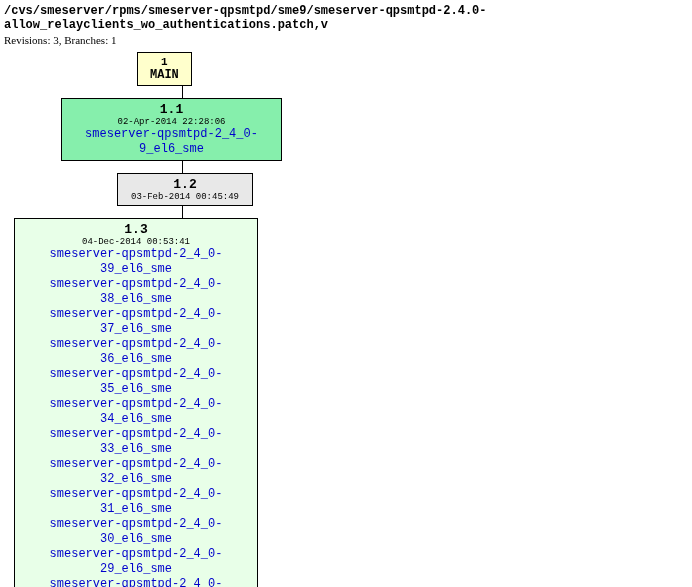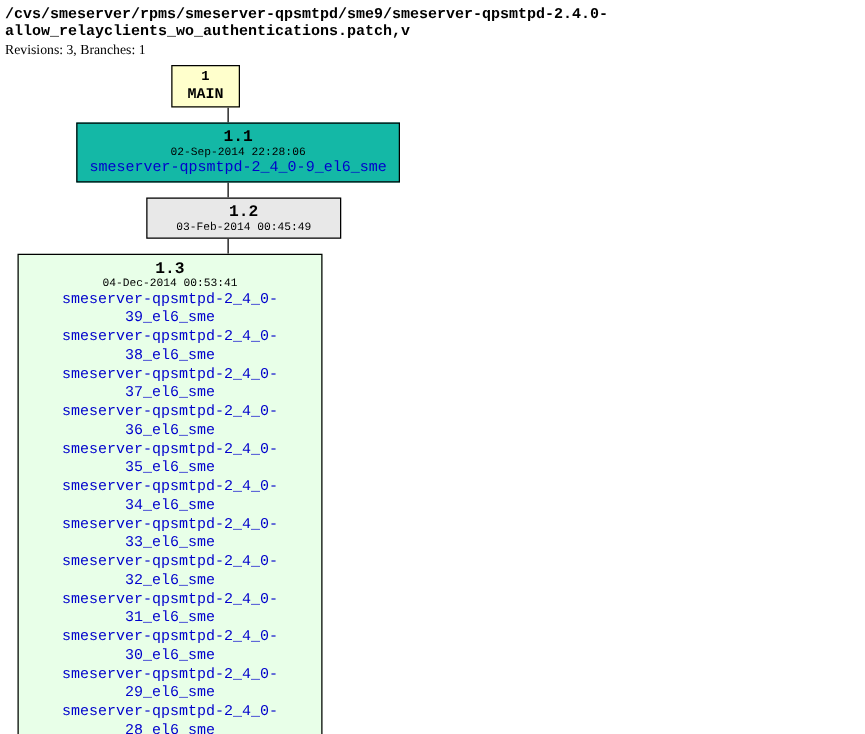--- a/index.html
+++ b/index.html
@@ -52,28 +52,28 @@
     .rev-date {
       font-size: 9px;
     }
     .tag-link {
       color: #0000cc;
       font-size: 12px;
       line-height: 1.25;
       display: block;
     }
     .box-11 {
-      background: #14b8a6;
+      background: #86efac;
       margin-left: 47px;
-      width: 259px;
+      width: 221px;
     }
     .box-12 {
       background: #e8e8e8;
       margin-left: 103px;
-      width: 156px;
+      width: 136px;
     }
     .box-13 {
       background: #e8ffe8;
       margin-left: 0px;
       width: 244px;
     }
     .connector {
       width: 1px;
       height: 12px;
       background: #000;
@@ -86,19 +86,19 @@
 <div class="header-path">/cvs/smeserver/rpms/smeserver-qpsmtpd/sme9/smeserver-qpsmtpd-2.4.0-allow_relayclients_wo_authentications.patch,v</div>
 <div class="header-meta">Revisions: 3, Branches: 1</div>
 
 <div class="diagram">
   <div class="root-box">
     <div class="root-num">1</div>
     <div>MAIN</div>
   </div>
   <div class="connector"></div>
   <div id="rev-container">
-      <div><div class="rev-box box-11"><div class="rev-num">1.1</div><div class="rev-date">02-Sep-2014 22:28:06</div><a class="tag-link">smeserver-qpsmtpd-2_4_0-9_el6_sme</a></div></div>
+      <div><div class="rev-box box-11"><div class="rev-num">1.1</div><div class="rev-date">02-Apr-2014 22:28:06</div><a class="tag-link">smeserver-qpsmtpd-2_4_0-9_el6_sme</a></div></div>
       <div class="connector"></div>
       <div><div class="rev-box box-12"><div class="rev-num">1.2</div><div class="rev-date">03-Feb-2014 00:45:49</div></div></div>
       <div class="connector"></div>
       <div><div class="rev-box box-13"><div class="rev-num">1.3</div><div class="rev-date">04-Dec-2014 00:53:41</div><a class="tag-link">smeserver-qpsmtpd-2_4_0-39_el6_sme</a><a class="tag-link">smeserver-qpsmtpd-2_4_0-38_el6_sme</a><a class="tag-link">smeserver-qpsmtpd-2_4_0-37_el6_sme</a><a class="tag-link">smeserver-qpsmtpd-2_4_0-36_el6_sme</a><a class="tag-link">smeserver-qpsmtpd-2_4_0-35_el6_sme</a><a class="tag-link">smeserver-qpsmtpd-2_4_0-34_el6_sme</a><a class="tag-link">smeserver-qpsmtpd-2_4_0-33_el6_sme</a><a class="tag-link">smeserver-qpsmtpd-2_4_0-32_el6_sme</a><a class="tag-link">smeserver-qpsmtpd-2_4_0-31_el6_sme</a><a class="tag-link">smeserver-qpsmtpd-2_4_0-30_el6_sme</a><a class="tag-link">smeserver-qpsmtpd-2_4_0-29_el6_sme</a><a class="tag-link">smeserver-qpsmtpd-2_4_0-28_el6_sme</a></div></div>
     </div>
 </div>
 
 </body></html>

